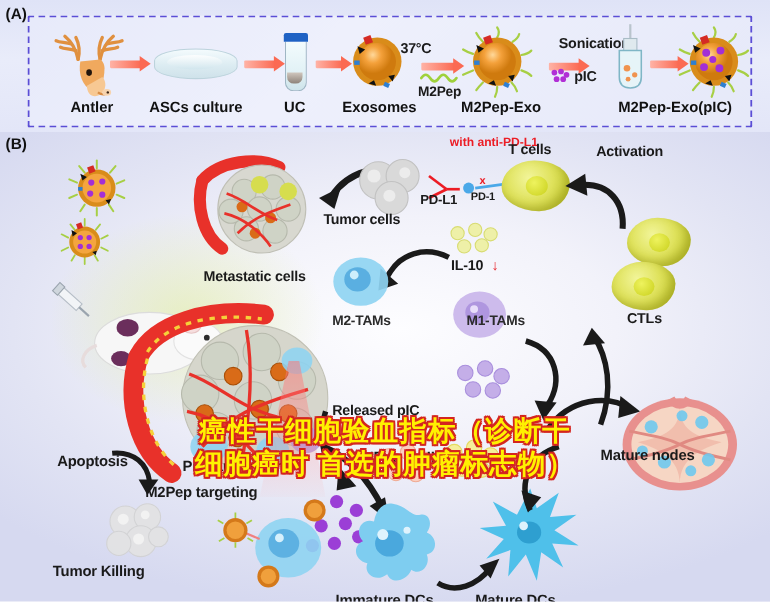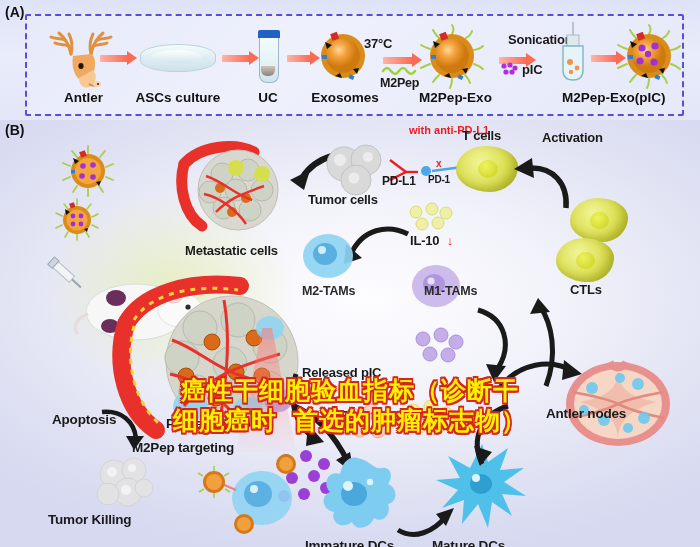--- a/index.html
+++ b/index.html
@@ -46,21 +46,21 @@
     background:radial-gradient(ellipse 70% 60% at 52% 42%,#fdfdff 0%,#f2f2fa 40%,#e2e4f4 72%,#d6d9f0 100%);}
   .cellY{position:absolute;border-radius:48% 52% 45% 55%/52% 45% 55% 48%;
     background:radial-gradient(circle at 40% 35%,#f2f59a 0%,#dfe25c 45%,#c6cb34 80%,#a9ae22 100%);
     box-shadow:inset -4px -4px 8px rgba(120,120,10,.35);}
   .cellYn{position:absolute;border-radius:50%;
     background:radial-gradient(circle at 38% 34%,#eef35e,#c9d01c);}
   .upArr{color:#e8232a;font-weight:800;}
   .dnArr{color:#e8232a;font-weight:800;}
   
   #overlay{position:absolute;left:0;top:258px;width:700px;text-align:center;
-    font-family:Liberation Mono, monospace;
+    font-family:Liberation Serif, serif;
     font-size:25px;font-weight:700;line-height:30px;color:#fff100;
     text-shadow:
       -1.6px -1.6px 0 #d4251f, 1.6px -1.6px 0 #d4251f,
       -1.6px  1.6px 0 #d4251f, 1.6px  1.6px 0 #d4251f,
       -1.6px 0 0 #d4251f, 1.6px 0 0 #d4251f, 0 -1.6px 0 #d4251f, 0 1.6px 0 #d4251f;
     letter-spacing:1px;pointer-events:none;}
   svg{display:block;overflow:visible;}
 </style>
 </head>
 <body>
@@ -391,21 +391,21 @@
             <circle cx="44" cy="22" r="15"></circle>
             <circle cx="34" cy="42" r="15"></circle>
         </g>
         <g fill="#ececec">
             <circle cx="18" cy="22" r="6"></circle>
             <circle cx="46" cy="19" r="5"></circle>
             <circle cx="32" cy="40" r="5.5"></circle>
           </g>
       </svg>
     </div>
-    <div class="lbl" style="left:308px;top:72px;font-size:13px;text-align:center;">Tumor cells</div>
+    <div class="lbl" style="left:294px;top:72px;font-size:13px;text-align:center;">Tumor cells</div>
 
     <div style="position:absolute;left:374px;top:4px;width:150px;text-align:center;font-size:11px;font-weight:700;color:#ec1c24;line-height:12.5px;">
       <div>with anti-PD-L1</div>
     </div>
 
     <div style="position:absolute;left:384px;top:30px;width:120px;height:36px;">
       <svg width="120" height="36" viewBox="0 0 120 36">
         <g stroke="#ec1c24" stroke-width="2.4" fill="none">
           <path d="M6 10 L22 22"></path>
             <path d="M6 30 L22 22"></path>
@@ -735,21 +735,21 @@
             <circle cx="80" cy="26" r="6"></circle>
             <circle cx="46" cy="62" r="6"></circle>
           <circle cx="86" cy="60" r="6"></circle>
             <circle cx="62" cy="20" r="5"></circle>
             <circle cx="26" cy="52" r="5"></circle>
           <circle cx="70" cy="70" r="5"></circle>
         </g>
         <path d="M52 4 C56 12 64 12 68 4" stroke="#e8908e" stroke-width="7" fill="none"></path>
       </svg>
     </div>
-    <div class="lbl" style="left:546px;top:286px;font-size:13.5px;">Antler nodes</div>
+    <div class="lbl" style="left:546px;top:286px;font-size:13.5px;">Mature nodes</div>
 
     <div id="overlay">
       <div>癌性干细胞验血指标（诊断干</div>
       <div>细胞癌时 首选的肿瘤标志物）</div>
     </div>
 
   </div>
 </div>
 
 </body></html>

